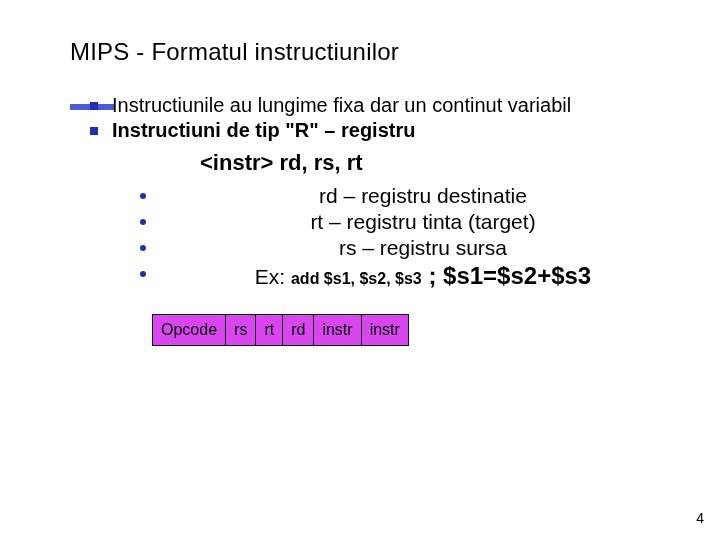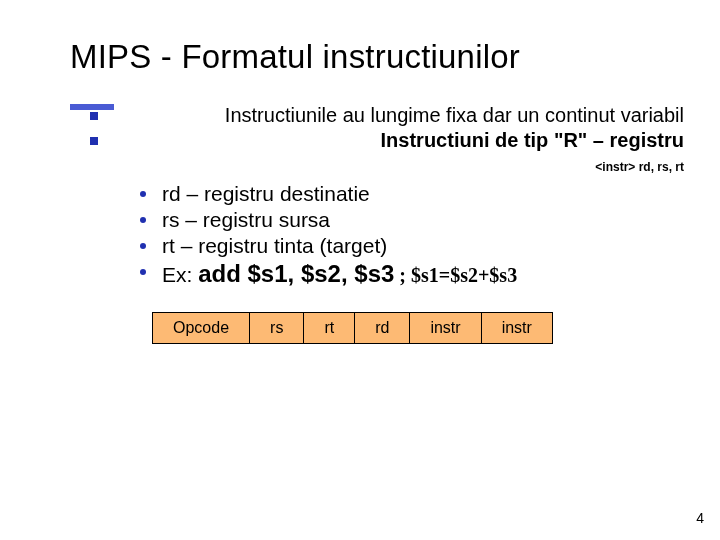--- a/index.html
+++ b/index.html
@@ -9,55 +9,55 @@
     font-family:"Trebuchet MS","Verdana",sans-serif;
     color:#000; position:relative;
     box-sizing:border-box;
   }
   .slide { padding:38px 36px 0 70px; box-sizing:border-box; }
   .accent-bar {
     position:absolute; left:70px; top:104px; width:44px; height:6px;
     background:#4a5bd4;
   }
   .title {
-    font-size:33px; font-weight:400; margin:0 0 24px 0;
+    font-size:24px; font-weight:400; margin:0 0 24px 0;
     letter-spacing:0.2px;
   }
   ul.top {
     list-style:none; margin:28px 0 0 0; padding:0 0 0 20px;
     font-size:20px;
   }
-  ul.top > li { margin:2px 0; position:relative; padding-left:22px;text-align:right; }
+  ul.top > li { margin:2px 0; position:relative; padding-left:22px; }
   ul.top > li::before {
     content:""; position:absolute; left:0; top:8px;
     width:8px; height:8px; background:#2030b0;
   }
   .syntax {
-    font-weight:700; font-size:12px;
+    font-weight:700; font-size:22px;
     margin:8px 0 8px 130px;
-    text-align:right;
   }
   ul.sub {
     list-style:none; margin:4px 0 0 0; padding:0 0 0 70px;
     font-size:21px;
+    text-align:center;
   }
   ul.sub > li { margin:2px 0; position:relative; padding-left:22px; }
   ul.sub > li::before {
     content:""; position:absolute; left:0; top:9px;
     width:6px; height:6px; background:#2030b0; border-radius:50%;
   }
-  .ex-code { font-weight:700; font-size:24px; }
-  .ex-res  { font-weight:700; font-size:20px;font-family:Liberation Serif, serif; }
+  .ex-code { font-weight:700; font-size:16px; }
+  .ex-res  { font-weight:700; font-size:24px; }
   table.fields {
     border-collapse:collapse; margin:24px 0 0 82px;
     font-size:16px;
   }
   table.fields td {
-    border:1px solid #000; background:#fdba74;
-    padding:6px 20px;
+    border:1px solid #000; background:#d946ef;
+    padding:6px 8px;
     text-align:center;
   }
   .page-num {
     position:absolute; right:16px; bottom:14px;
     font-size:14px; color:#000;
   }
 </style>
 </head>
 <body>
 
@@ -69,22 +69,22 @@
     <li>Instructiunile au lungime fixa dar un continut variabil</li>
     <li>
       <b>Instructiuni de tip "R" – registru</b>
     </li>
   </ul>
 
   <div class="syntax">&lt;instr&gt;  rd, rs, rt</div>
 
   <ul class="sub">
     <li>rd – registru destinatie</li>
+    <li>rt – registru tinta (target)</li>
     <li>rs – registru sursa</li>
-    <li>rt – registru tinta (target)</li>
     <li>
       <span>Ex: </span><span class="ex-code">add $s1, $s2, $s3</span><span class="ex-res">  ; $s1=$s2+$s3</span>
     </li>
   </ul>
 
   <table class="fields">
     <tbody>
         <tr>
       <td>Opcode</td>
       <td>rs</td>

